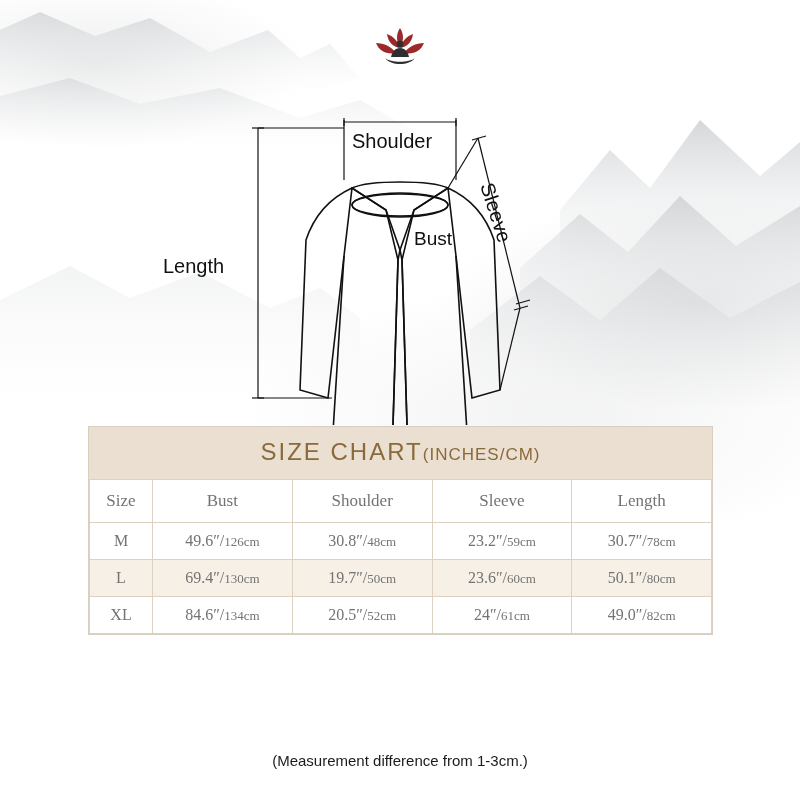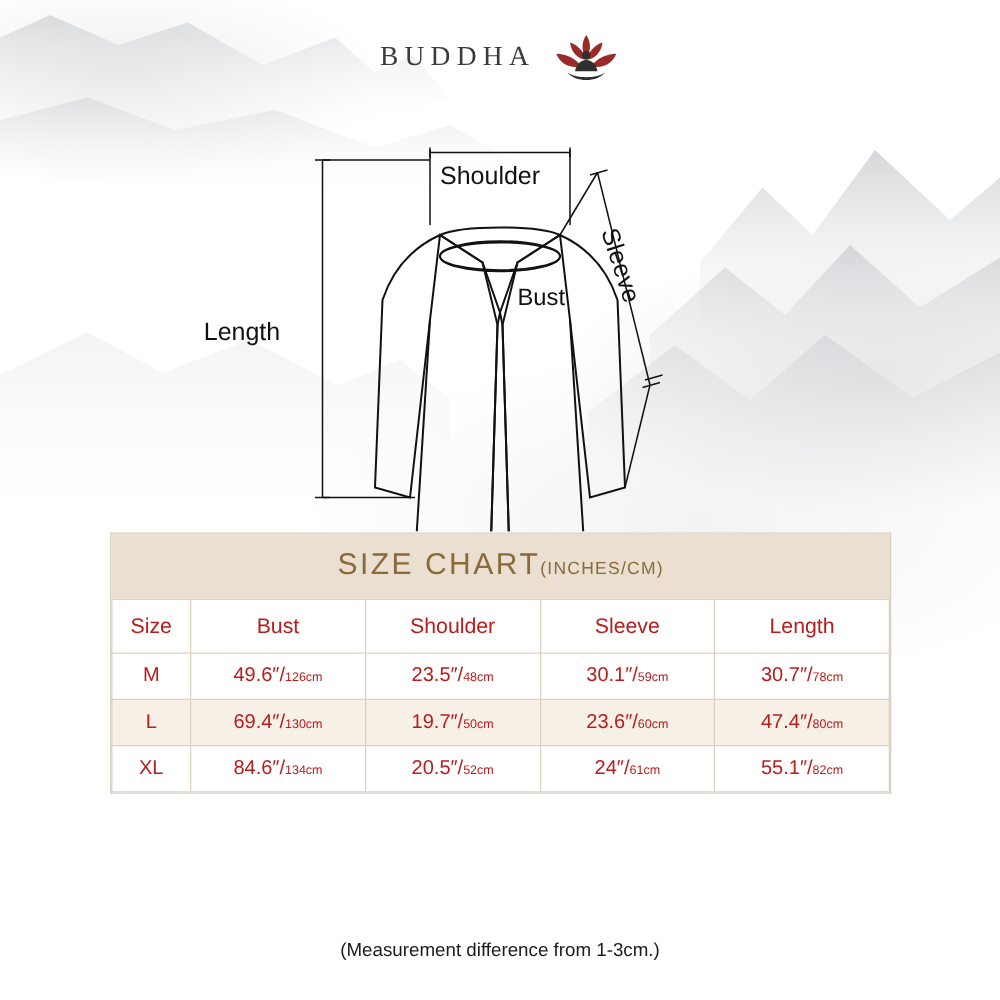--- a/index.html
+++ b/index.html
@@ -102,55 +102,55 @@
     padding: 11px 0 13px;
     color: #8a6a3a;
     font-family: "Liberation Sans", sans-serif;
     letter-spacing: 1px;
   }
   .chart-title .big {
     font-size: 24px;
     letter-spacing: 2px;
   }
   .chart-title .small {
-    font-size: 14px;
+    font-size: 17px;
     letter-spacing: 1px;
   }
   table.size-table {
     border-collapse: collapse;
     width: 100%;
     table-layout: fixed;
   }
   table.size-table th,
   table.size-table td {
     border: 1px solid #ddd2c2;
     text-align: center;
-    color: #b91c1c;
-    font-family: Liberation Sans, sans-serif;
+    color: #737373;
+    font-family: Liberation Serif, serif;
   }
   table.size-table th {
     font-size: 17px;
     font-weight: 400;
     padding: 11px 0;
     background: #ffffff;
   }
   table.size-table td {
     font-size: 16px;
     padding: 9px 0;
     background: #ffffff;
   }
   table.size-table tr.alt td {
     background: #f7f0e6;
   }
   table.size-table td.sz,
   table.size-table th.sz {
     width: 62px;
   }
   .unit {
-    font-size: 10px;
+    font-size: 13px;
   }
   .note {
     position: absolute;
     left: 0;
     top: 752px;
     width: 800px;
     text-align: center;
     font-size: 15px;
     color: #1b1b1b;
     z-index: 6;
@@ -178,21 +178,20 @@
   </defs>
   <path d="M0,30 L40,12 L95,36 L150,18 L210,52 L268,30 L300,58 L330,44 L360,78 L300,96 L180,104 L60,96 L0,82 Z" fill="url(#mg2)"></path>
   <path d="M0,96 L70,78 L140,104 L220,88 L300,118 L360,100 L420,134 L300,160 L150,150 L0,140 Z" fill="url(#mg3)"></path>
   <path d="M560,210 L610,150 L650,188 L700,120 L760,176 L800,142 L800,300 L560,300 Z" fill="url(#mg1)"></path>
   <path d="M520,268 L580,214 L628,252 L680,196 L736,246 L800,206 L800,360 L520,360 Z" fill="url(#mg2)"></path>
   <path d="M470,330 L540,276 L600,320 L660,268 L730,318 L800,282 L800,430 L470,430 Z" fill="url(#mg3)"></path>
   <path d="M0,300 L70,266 L130,298 L200,272 L270,308 L320,288 L360,318 L360,430 L0,430 Z" fill="url(#mg3)" opacity="0.55"></path>
 </svg>
 
 <div class="brand">
-  <span class="brand-text">BUDDHA</span>
   <span class="brand-mark">
     <svg viewBox="0 0 54 46" width="54" height="46">
 
       <path d="M27 6 C23 12 23 19 27 24 C31 19 31 12 27 6 Z" fill="#9b2b2b"></path>
       <path d="M14 12 C15 20 20 25 27 26 C25 19 20 14 14 12 Z" fill="#9b2b2b"></path>
       <path d="M40 12 C39 20 34 25 27 26 C29 19 34 14 40 12 Z" fill="#9b2b2b"></path>
       <path d="M3 21 C6 29 14 33 23 31 C19 25 11 21 3 21 Z" fill="#9b2b2b"></path>
       <path d="M51 21 C48 29 40 33 31 31 C35 25 43 21 51 21 Z" fill="#9b2b2b"></path>
 
       <circle cx="27" cy="22" r="3.4" fill="#2f2f2f"></circle>
@@ -274,35 +273,35 @@
         <th>Bust</th>
         <th>Shoulder</th>
         <th>Sleeve</th>
         <th>Length</th>
       </tr>
     </thead>
     <tbody>
       <tr>
         <td class="sz">M</td>
         <td><span>49.6″/</span><span class="unit">126cm</span></td>
-        <td><span>23.5″/</span><span class="unit">48cm</span></td>
-        <td><span>30.1″/</span><span class="unit">59cm</span></td>
+        <td><span>30.8″/</span><span class="unit">48cm</span></td>
+        <td><span>23.2″/</span><span class="unit">59cm</span></td>
         <td><span>30.7″/</span><span class="unit">78cm</span></td>
       </tr>
       <tr class="alt">
         <td class="sz">L</td>
         <td><span>69.4″/</span><span class="unit">130cm</span></td>
         <td><span>19.7″/</span><span class="unit">50cm</span></td>
         <td><span>23.6″/</span><span class="unit">60cm</span></td>
-        <td><span>47.4″/</span><span class="unit">80cm</span></td>
+        <td><span>50.1″/</span><span class="unit">80cm</span></td>
       </tr>
       <tr>
         <td class="sz">XL</td>
         <td><span>84.6″/</span><span class="unit">134cm</span></td>
         <td><span>20.5″/</span><span class="unit">52cm</span></td>
         <td><span>24″/</span><span class="unit">61cm</span></td>
-        <td><span>55.1″/</span><span class="unit">82cm</span></td>
+        <td><span>49.0″/</span><span class="unit">82cm</span></td>
       </tr>
     </tbody>
   </table>
 </div>
 
 <div class="note">(Measurement difference from 1-3cm.)</div>
 
 </body></html>

